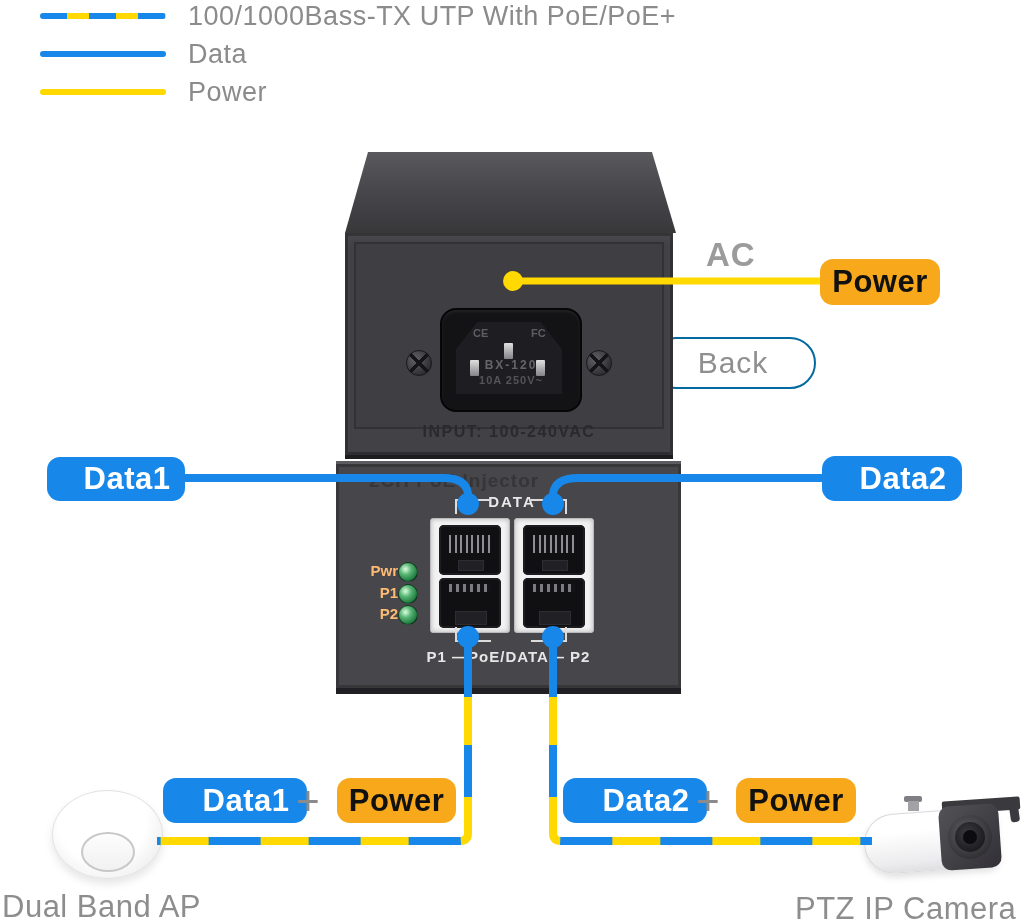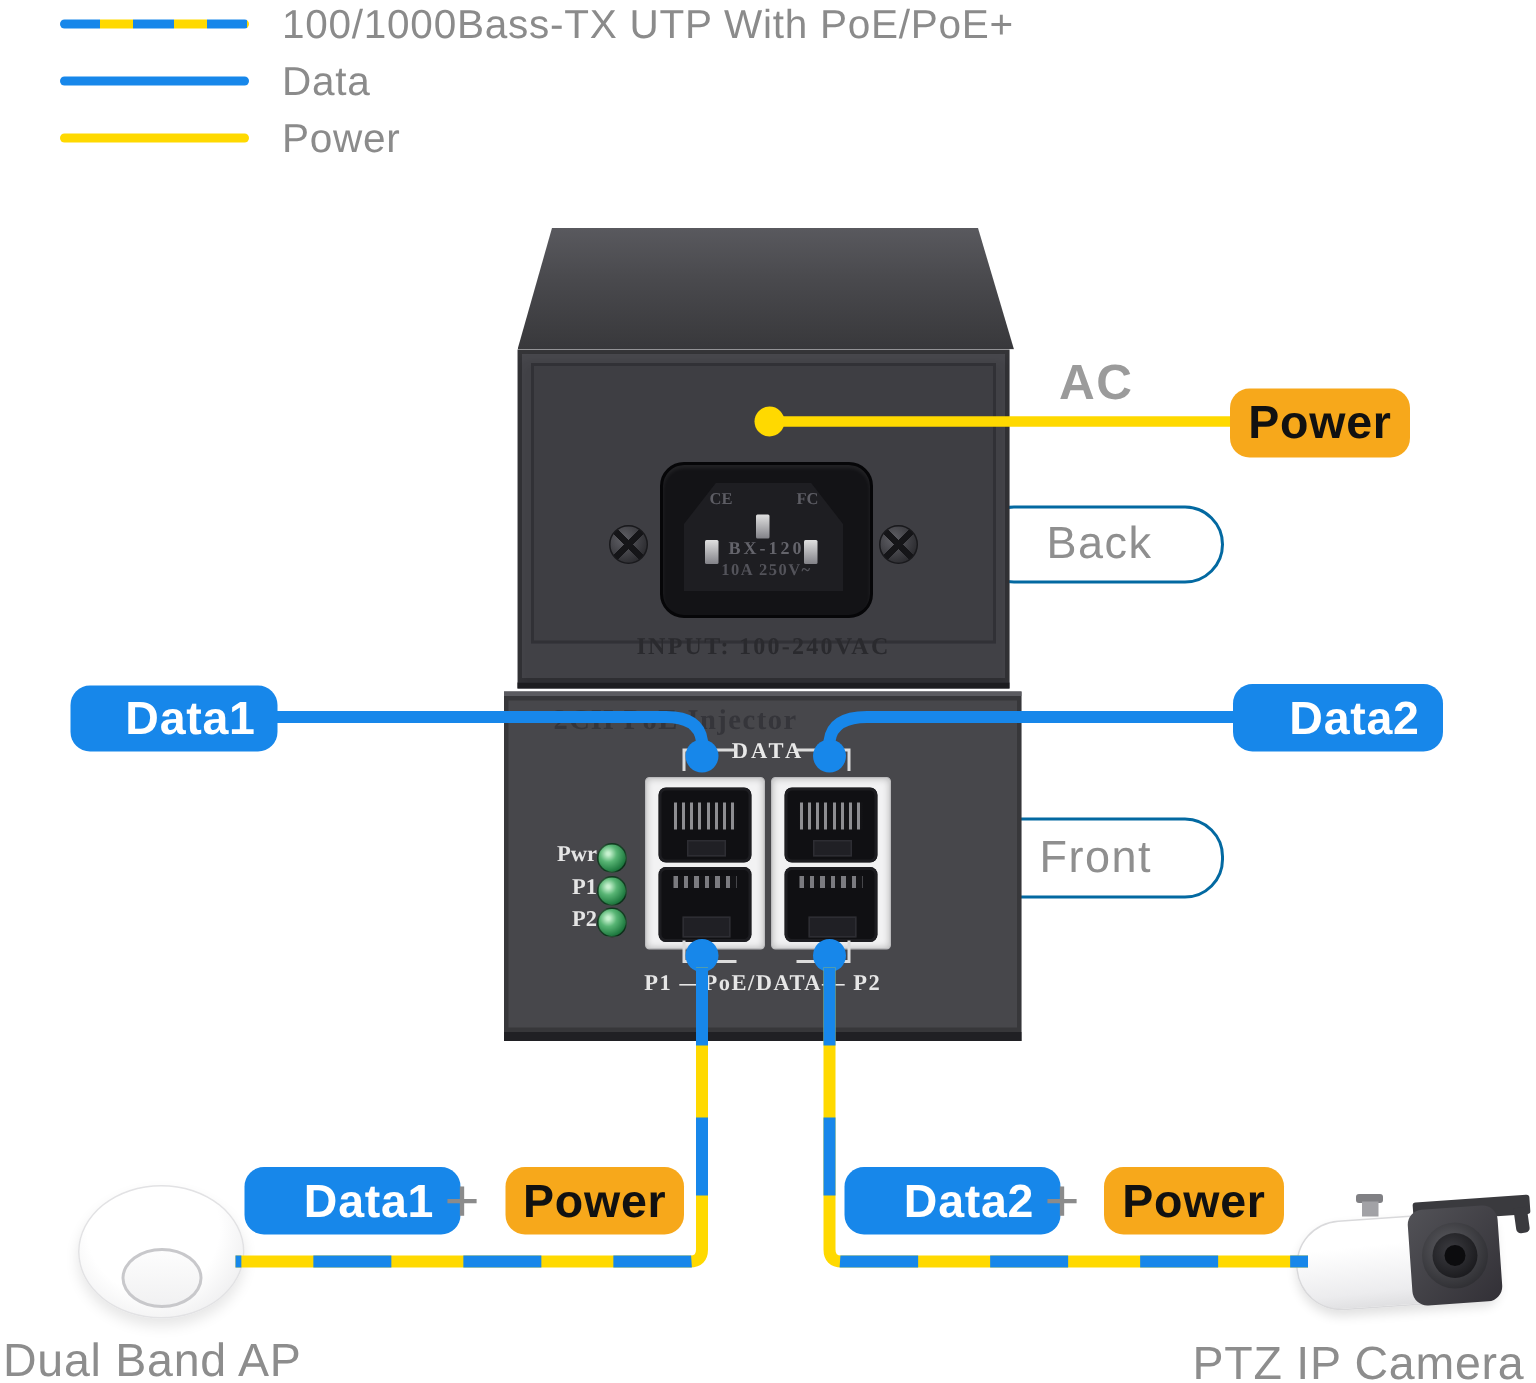--- a/index.html
+++ b/index.html
@@ -1,18 +1,18 @@
 <!DOCTYPE html>
 <html style="--blue: #1787ea; --yellow: #ffd900; --orange: #f7a81b;"><head>
 <meta charset="utf-8">
 <style>
   html,body{margin:0;padding:0;background:#fff;}
   #canvas{position:relative;width:1024px;height:922px;background:#ffffff;overflow:hidden;
           font-family:"Liberation Sans", sans-serif;}
-  .abs{position:absolute;font-family:Liberation Serif, serif;}
+  .abs{position:absolute;}
 
   
   .legend-label{position:absolute;left:188px;font-size:27px;color:#8b8b8b;letter-spacing:.5px;white-space:nowrap;}
   .swatch{position:absolute;left:40px;width:126px;height:6px;border-radius:3px;}
   .swatch-poe{background:repeating-linear-gradient(90deg,var(--blue) 0 27px,var(--yellow) 27px 49px);}
   .swatch-data{background:var(--blue);}
   .swatch-power{background:var(--yellow);}
 
   
   .top-face{left:345px;top:152px;width:331px;height:81px;
@@ -44,21 +44,21 @@
     color:#53535a;letter-spacing:1px;}
   .input-label{position:absolute;left:0;width:328px;top:190px;text-align:center;font-size:16px;font-weight:bold;
     color:#2a2a2e;letter-spacing:1.5px;}
 
   .front-title{position:absolute;left:33px;top:6px;font-size:19px;font-weight:bold;color:#35353a;letter-spacing:1px;}
   .data-label{position:absolute;left:120px;top:29px;width:112px;text-align:center;font-size:15px;font-weight:bold;
     color:#e9e9e9;letter-spacing:2px;}
   .ports-label{position:absolute;left:0;width:345px;top:184px;text-align:center;font-size:15px;font-weight:bold;
     color:#e6e6e6;letter-spacing:1px;}
 
-  .led-row-label{position:absolute;width:40px;text-align:right;font-size:15px;font-weight:bold;color:#e5e5e5;}
+  .led-row-label{position:absolute;width:40px;text-align:right;font-size:15px;font-weight:bold;color:#fdba74;}
   .led{position:absolute;left:62px;width:18px;height:18px;border-radius:50%;border:1px solid rgba(0,0,0,.55);
     background:radial-gradient(circle at 36% 34%,#c8f2d0 6%,#58b574 34%,#1f7a40 72%,#0e4424);}
 
   .port-module{position:absolute;top:54px;width:80px;height:115px;background:#f2f2f3;border:1px solid #bbbbbd;
     border-radius:3px;box-shadow:inset 0 0 5px rgba(0,0,0,.25);box-sizing:border-box;}
   .jack{position:absolute;left:8px;width:62px;height:50px;background:#101013;border-radius:5px;
     box-shadow:inset 0 0 0 2px #1d1d21;}
   .jack.top{top:6px;}
   .jack.bot{top:59px;}
   .jack .pins{position:absolute;left:10px;width:42px;}
@@ -116,23 +116,20 @@
     <div class="legend-label" style="top:1px;">100/1000Bass-TX UTP With PoE/PoE+</div>
     <div class="swatch swatch-data abs" style="top:51px;"></div>
     <div class="legend-label" style="top:39px;">Data</div>
     <div class="swatch swatch-power abs" style="top:89px;"></div>
     <div class="legend-label" style="top:77px;">Power</div>
   </div>
 
   <div class="pill" style="left:650px;top:337px;width:162px;height:48px;">
     <span>Back</span>
   </div>
-  <div class="pill" style="left:645px;top:545px;width:167px;height:50px;">
-    <span>Front</span>
-  </div>
 
   <div class="abs top-face"></div>
 
   <div class="abs back-face">
     <div class="back-bezel"></div>
     <div class="screw" style="left:61px;top:117px;"></div>
     <div class="screw" style="left:241px;top:117px;"></div>
     <div class="inlet">
       <div class="inlet-recess"></div>
       <div class="inlet-mark" style="left:31px;top:17px;">CE</div>

